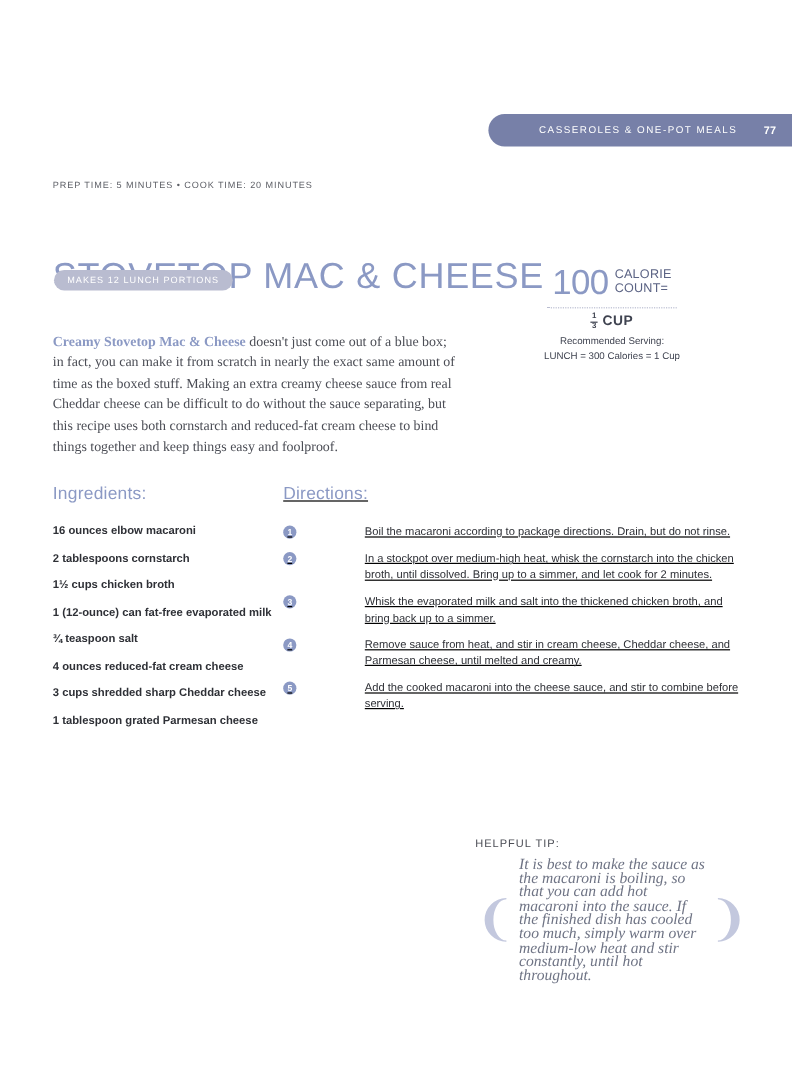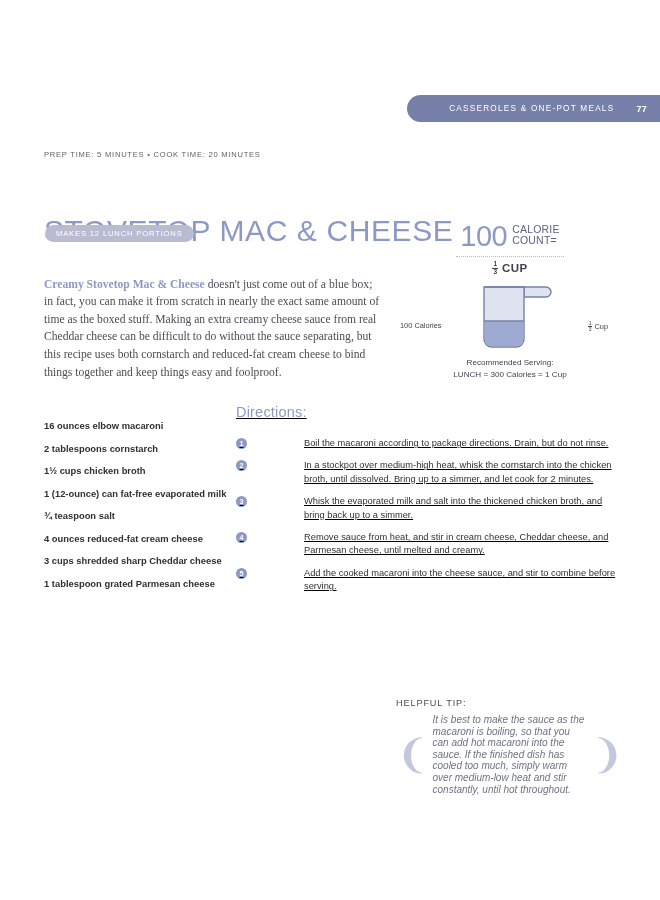--- a/index.html
+++ b/index.html
@@ -299,23 +299,23 @@
   }
   .tip-bracket {
     color: #c3c8de;
     font-size: 40px;
     line-height: 1;
     font-family: "Liberation Serif", serif;
     font-weight: 300;
     user-select: none;
   }
   .tip-text {
-    font-family: Liberation Sans, sans-serif;
+    font-family: Liberation Serif, serif;
     font-style: italic;
-    font-size: 10px;
+    font-size: 13px;
     line-height: 11.6px;
     color: #6e7384;
     width: 186px;
     padding: 0 3px;
   }
 </style>
 </head>
 <body>
 
 <div class="page">
@@ -347,52 +347,29 @@
     <div class="cc-dots"></div>
 
     <div class="cc-serving">
       <span class="frac">
         <span class="num">1</span>
         <span class="den">3</span>
       </span>
       <span class="cc-cupword">CUP</span>
     </div>
 
-    <div class="cup-wrap">
-      <span class="cup-label-left">100 Calories</span>
-
-      <svg class="cup-svg" width="96" height="72" viewBox="0 0 96 72">
-
-        <path d="M62 6 H84 A5 5 0 0 1 84 16 H62 Z" fill="#dfe3f0" stroke="#7780a8" stroke-width="1.4" stroke-linejoin="round"></path>
-
-        <path d="M22 6 H62 V58 A8 8 0 0 1 54 66 H30 A8 8 0 0 1 22 58 Z" fill="#dfe3f0" stroke="#7780a8" stroke-width="1.4" stroke-linejoin="round"></path>
-
-        <path d="M22.7 40 H61.3 V58 A7.3 7.3 0 0 1 54 65.3 H30 A7.3 7.3 0 0 1 22.7 58 Z" fill="#9faad3"></path>
-
-        <line x1="22" y1="40" x2="62" y2="40" stroke="#7780a8" stroke-width="1.3"></line>
-
-        <line x1="22" y1="6" x2="62" y2="6" stroke="#7780a8" stroke-width="1.4"></line>
-      </svg>
-
-      <span class="cup-label-right">
-        <span class="frac-sm">
-          <span class="num">1</span>
-          <span class="den">3</span>
-        </span>
-        <span>Cup</span>
-      </span>
-    </div>
 
     <div class="rec-serving">
       <div>Recommended Serving:</div>
       <div>LUNCH = 300 Calories = 1 Cup</div>
     </div>
   </div>
 
   <div class="ingredients">
+    <div class="col-heading">Ingredients:</div>
     <ul>
       <li>16 ounces elbow macaroni</li>
       <li>2 tablespoons cornstarch</li>
       <li>1½ cups chicken broth</li>
       <li>1 (12-ounce) can fat-free evaporated milk</li>
       <li>¾ teaspoon salt</li>
       <li>4 ounces reduced-fat cream cheese</li>
       <li>3 cups shredded sharp Cheddar cheese</li>
       <li>1 tablespoon grated Parmesan cheese</li>
     </ul>

